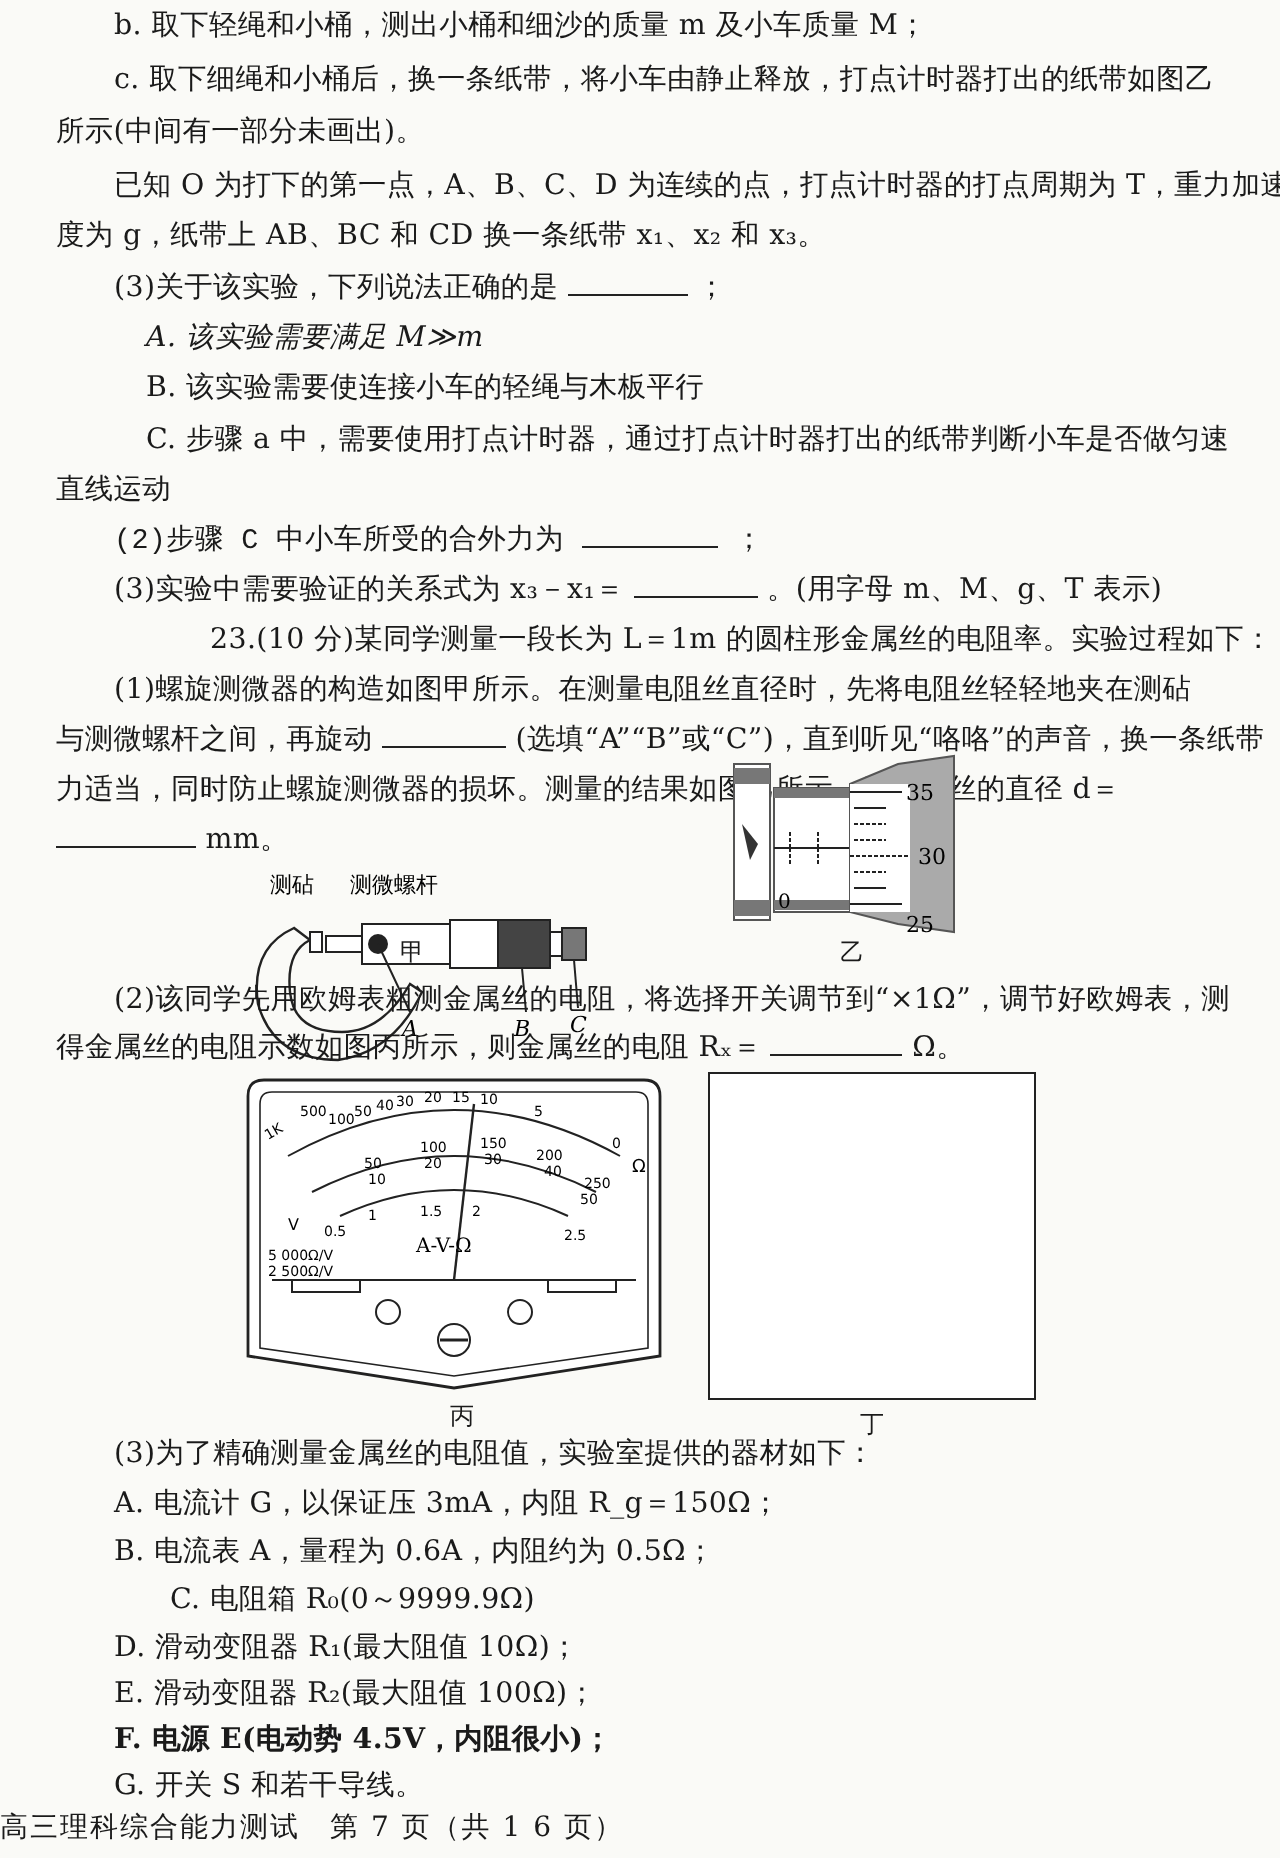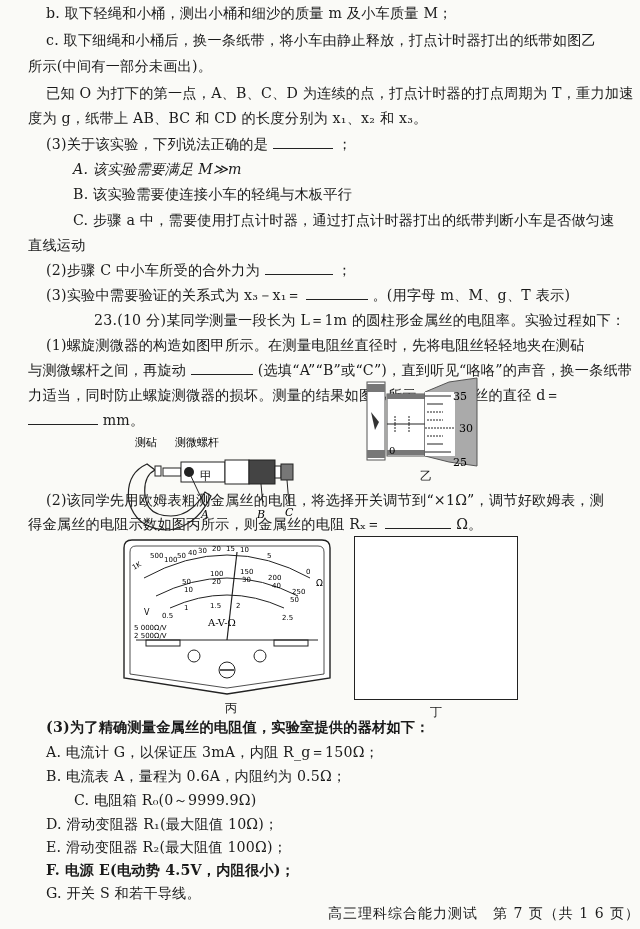--- a/index.html
+++ b/index.html
@@ -1,46 +1,46 @@
 <!DOCTYPE html>
 <html><head>
 <meta charset="utf-8">
 <style>
   html, body { margin:0; padding:0; background:#fafaf7; }
   body { width:640px; height:929px; position:relative; overflow:hidden;
          font-family:"DejaVu Serif","Liberation Serif",serif; color:#1a1a1a; }
   .line { position:absolute; font-size:14.2px; line-height:22px; white-space:nowrap; letter-spacing:0.2px; }
-  .ind1 { left:46px; }
+  .ind1 { left:57px; }
   .ind2 { left:63px; }
   .left { left:28px; }
   .blank { display:inline-block; border-bottom:1px solid #222; height:14px; vertical-align:baseline; }
   .fig { position:absolute; }
   .cap { position:absolute; font-size:12px; }
-  .footer { position:absolute; top:891px; left:0; width:640px; text-align:right; font-size:14px; letter-spacing:1px; }
+  .footer { position:absolute; top:891px; left:0; width:640px; text-align:left; font-size:14px; letter-spacing:1px; }
 </style>
 </head>
 <body>
 
 <div class="line ind1" style="top:2px;">b. 取下轻绳和小桶，测出小桶和细沙的质量 m 及小车质量 M；</div>
 <div class="line ind1" style="top:29px;">c. 取下细绳和小桶后，换一条纸带，将小车由静止释放，打点计时器打出的纸带如图乙</div>
 <div class="line left" style="top:55px;">所示(中间有一部分未画出)。</div>
 <div class="line ind1" style="top:82px;">已知 O 为打下的第一点，A、B、C、D 为连续的点，打点计时器的打点周期为 T，重力加速</div>
-<div class="line left" style="top:107px;">度为 g，纸带上 AB、BC 和 CD 的长度分别为 x₁、x₂ 和 x₃。</div>
+<div class="line left" style="top:107px;">度为 g，纸带上 AB、BC 和 CD 换一条纸带 x₁、x₂ 和 x₃。</div>
 
 <div class="line ind1" style="top:133px;">
   <span>(3)关于该实验，下列说法正确的是</span>
   <span class="blank" style="width:60px;"></span>
   <span>；</span>
 </div>
 <div class="line ind2" style="top:158px;left:73px;font-style:italic;">A. 该实验需要满足 M≫m</div>
 <div class="line ind2" style="top:183px;left:73px;">B. 该实验需要使连接小车的轻绳与木板平行</div>
 <div class="line ind2" style="top:209px;left:73px;">C. 步骤 a 中，需要使用打点计时器，通过打点计时器打出的纸带判断小车是否做匀速</div>
 <div class="line left" style="top:234px;">直线运动</div>
 
-<div class="line ind1" style="top:259px;">
+<div class="line ind1" style="top:259px;font-family:Liberation Mono, monospace;">
   <span>(2)步骤 C 中小车所受的合外力为</span>
   <span class="blank" style="width:68px;"></span>
   <span>；</span>
 </div>
 
 <div class="line ind1" style="top:284px;">
   <span>(3)实验中需要验证的关系式为 x₃－x₁＝</span>
   <span class="blank" style="width:62px;"></span>
   <span>。(用字母 m、M、g、T 表示)</span>
 </div>
@@ -159,21 +159,21 @@
   <circle cx="72" cy="118" r="6" fill="#fff" stroke="#222"></circle>
   <circle cx="138" cy="118" r="6" fill="#fff" stroke="#222"></circle>
   <circle cx="105" cy="132" r="8" fill="#fff" stroke="#222"></circle>
   <line x1="98" y1="132" x2="112" y2="132" stroke="#222" stroke-width="1.5"></line>
 </svg>
 <div class="cap" style="left:225px; top:700px;">丙</div>
 
 <div style="position:absolute; left:354px; top:536px; width:162px; height:162px; border:1.2px solid #222; background:#fff;"></div>
 <div class="cap" style="left:430px; top:704px;">丁</div>
 
-<div class="line ind1" style="top:716px;font-weight:bold;">(3)为了精确测量金属丝的电阻值，实验室提供的器材如下：</div>
+<div class="line ind1" style="top:716px;">(3)为了精确测量金属丝的电阻值，实验室提供的器材如下：</div>
 <div class="line ind1" style="top:741px;">A. 电流计 G，以保证压 3mA，内阻 R_g＝150Ω；</div>
 <div class="line ind1" style="top:765px;">B. 电流表 A，量程为 0.6A，内阻约为 0.5Ω；</div>
 <div class="line ind1" style="top:789px;margin-left:28px;">C. 电阻箱 R₀(0～9999.9Ω)</div>
 <div class="line ind1" style="top:813px;">D. 滑动变阻器 R₁(最大阻值 10Ω)；</div>
 <div class="line ind1" style="top:836px;text-align:right;">E. 滑动变阻器 R₂(最大阻值 100Ω)；</div>
 <div class="line ind1" style="top:859px;font-weight:bold;">F. 电源 E(电动势 4.5V，内阻很小)；</div>
 
 <div class="line ind1" style="top:882px;">G. 开关 S 和若干导线。</div>
 
 <div class="footer" style="top:905px;">高三理科综合能力测试　第 7 页（共 1 6 页）</div>

